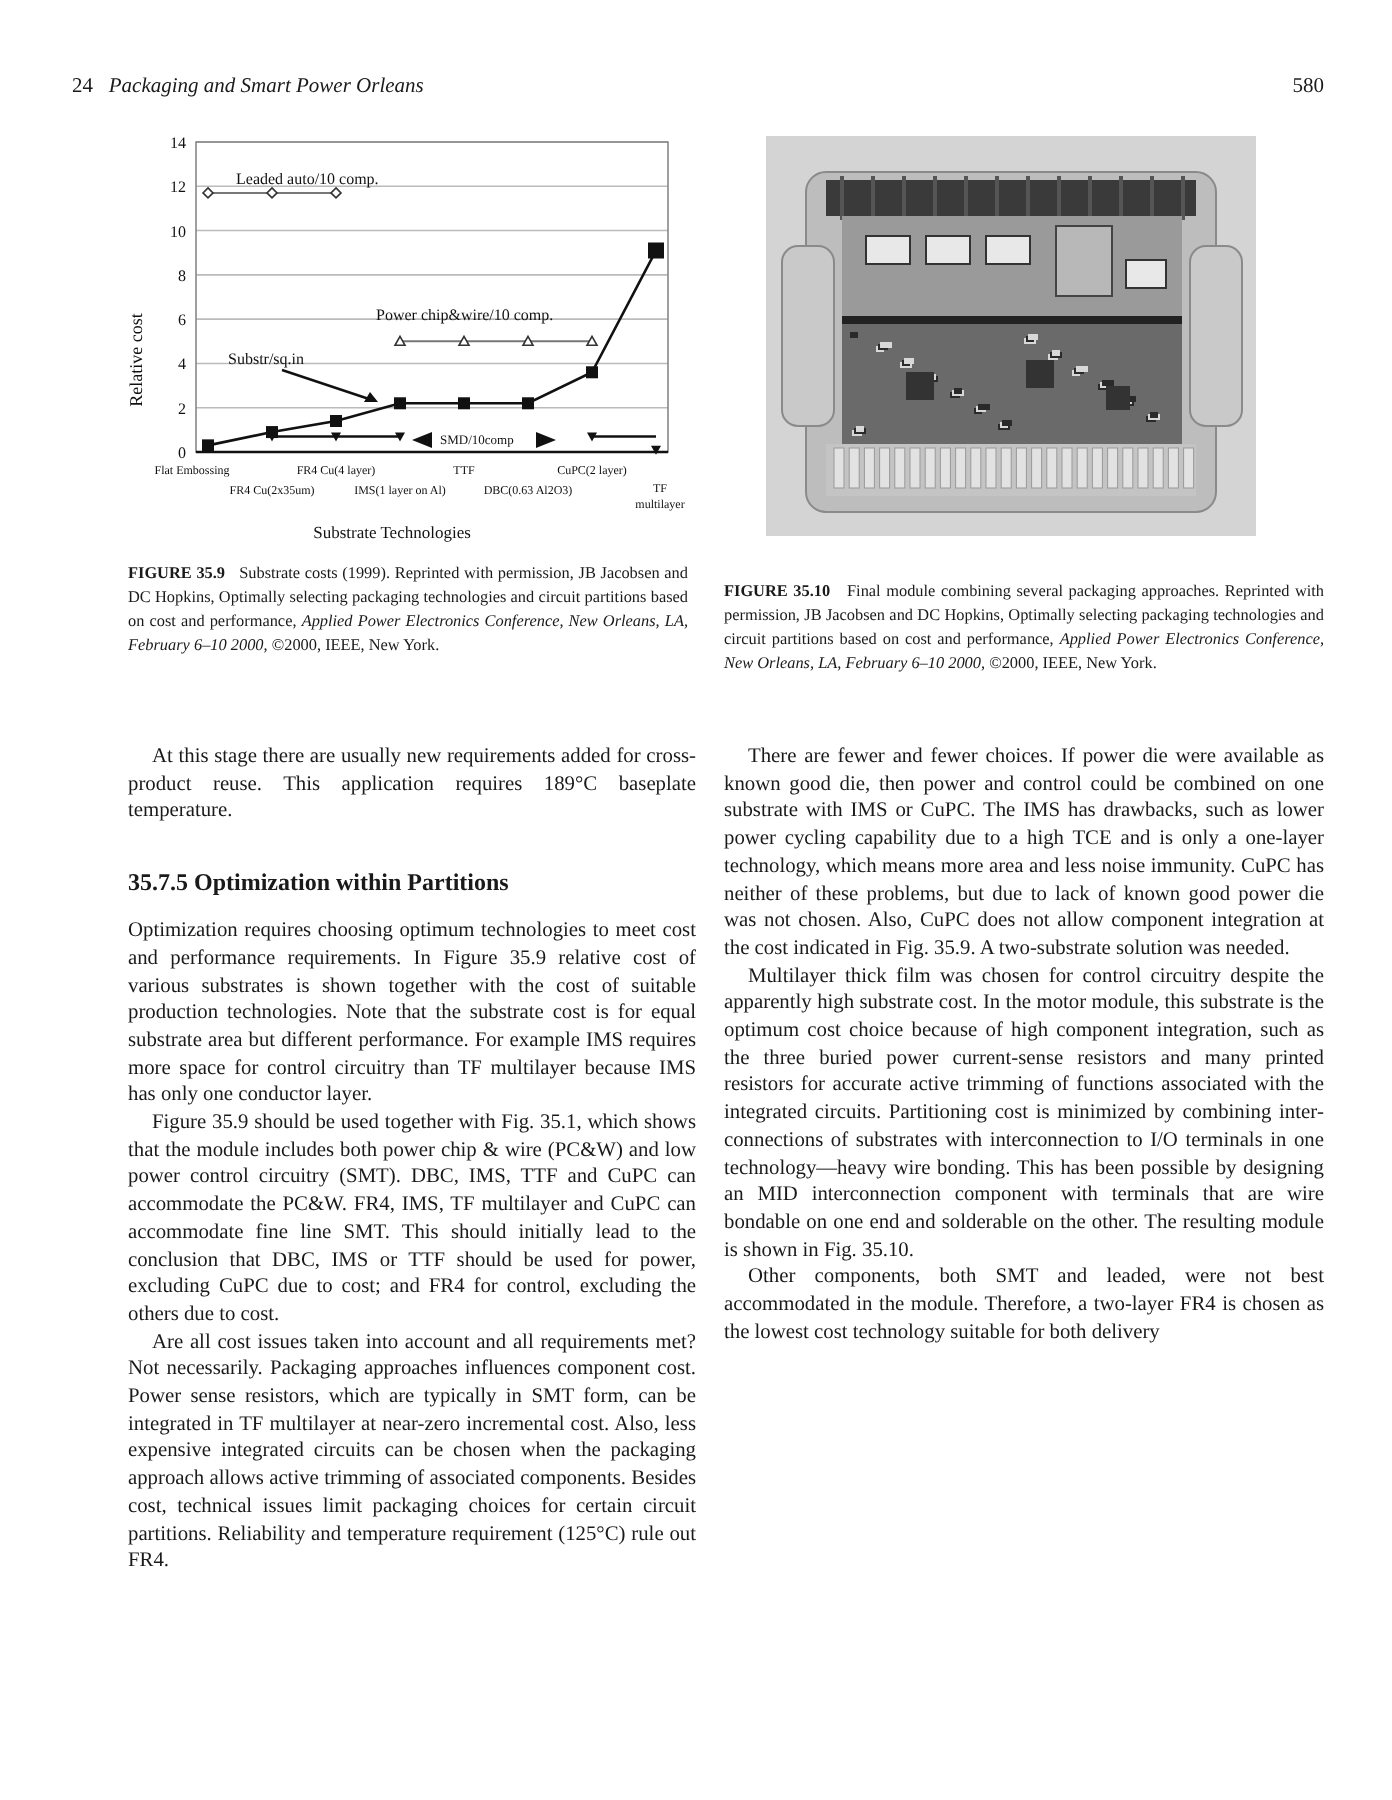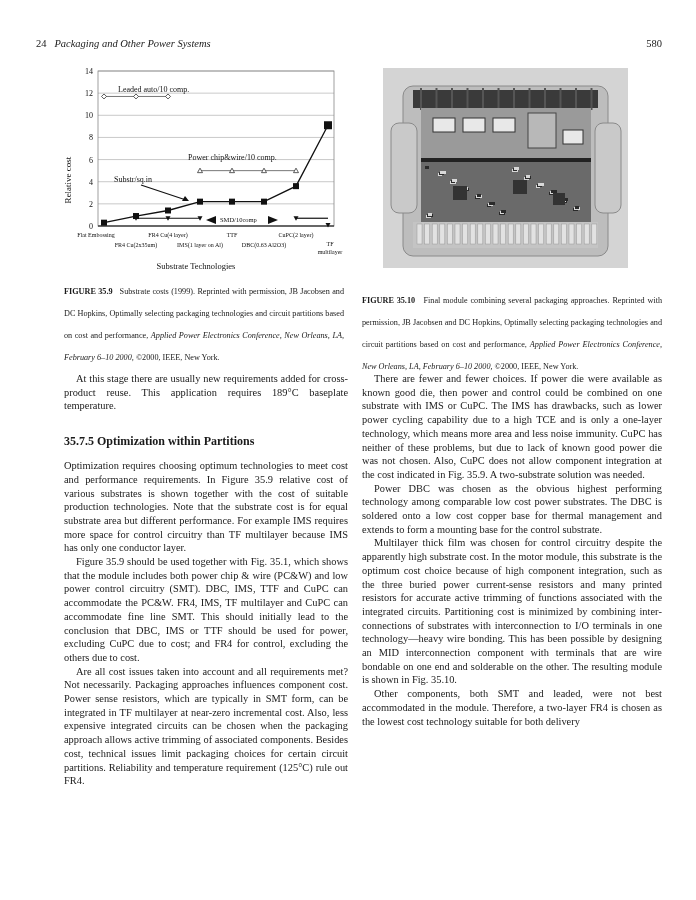--- a/index.html
+++ b/index.html
@@ -6,21 +6,21 @@
   body { width: 696px; height: 900px; position: relative; overflow: hidden;
          font-family: "Liberation Serif", "DejaVu Serif", serif; color: #1a1a1a; }
   .running-head { position: absolute; top: 38px; left: 36px; width: 626px; height: 14px;
                   font-size: 10.5px; }
   .running-head .chap { font-style: italic; }
   .running-head .pno { position: absolute; right: 0; top: 0; }
 
   #chart { position: absolute; left: 56px; top: 62px; width: 290px; height: 215px; }
   #chart svg text { font-family: "Liberation Serif", "DejaVu Serif", serif; fill: #111; }
 
-  .caption { position: absolute; font-size: 8.2px; line-height: 22px; text-align: justify; }
+  .caption { position: absolute; font-size: 8.2px; line-height: 12px; text-align: justify; }
   .caption b { font-weight: bold; }
   .caption .it { font-style: italic; }
   #cap1 { left: 64px; top: 281px; width: 280px; }
   #cap2 { left: 362px; top: 290px; width: 300px; }
 
   #photo { position: absolute; left: 383px; top: 68px; width: 245px; height: 200px;
            background: #cfcfcf; }
 
   .col { position: absolute; top: 372px; font-size: 10.4px; line-height: 13.7px;
          text-align: justify; hyphens: manual; }
@@ -28,21 +28,21 @@
   #colR { left: 362px; width: 300px; }
   .col p { margin: 0; text-indent: 12px; }
   .col p.noindent { text-indent: 0; }
   .col h2 { font-size: 12px; font-weight: bold; margin: 20px 0 10px 0; line-height: 16px; }
 </style>
 </head>
 <body>
 
 <div class="running-head">
   <span>24</span>&nbsp;&nbsp;
-  <span class="chap">Packaging and Other Power Systems</span>
+  <span class="chap">Packaging and Smart Power Orleans</span>
   <span class="pno">580</span>
 </div>
 
 <div id="chart">
   <svg id="chart-svg" width="290" height="215">
     <g id="grid">
         <line x1="42" x2="278" y1="164" y2="164" stroke="#bbb" stroke-width="0.8"></line>
         <line x1="42" x2="278" y1="141.85714285714286" y2="141.85714285714286" stroke="#bbb" stroke-width="0.8"></line>
         <line x1="42" x2="278" y1="119.71428571428572" y2="119.71428571428572" stroke="#bbb" stroke-width="0.8"></line>
         <line x1="42" x2="278" y1="97.57142857142857" y2="97.57142857142857" stroke="#bbb" stroke-width="0.8"></line>
@@ -245,16 +245,15 @@
 <div id="colL" class="col">
   <p>At this stage there are usually new requirements added for cross-product reuse. This application requires 189°C baseplate temperature.</p>
   <h2>35.7.5  Optimization within Partitions</h2>
   <p class="noindent">Optimization requires choosing optimum technologies to meet cost and performance requirements. In Figure 35.9 relative cost of various substrates is shown together with the cost of suitable production technologies. Note that the substrate cost is for equal substrate area but different perfor­mance. For example IMS requires more space for control circuitry than TF multilayer because IMS has only one conductor layer.</p>
   <p>Figure 35.9 should be used together with Fig. 35.1, which shows that the module includes both power chip &amp; wire (PC&amp;W) and low power control circuitry (SMT). DBC, IMS, TTF and CuPC can accommodate the PC&amp;W. FR4, IMS, TF multilayer and CuPC can accommodate fine line SMT. This should initially lead to the conclusion that DBC, IMS or TTF should be used for power, excluding CuPC due to cost; and FR4 for control, excluding the others due to cost.</p>
   <p>Are all cost issues taken into account and all requirements met? Not necessarily. Packaging approaches influences compo­nent cost. Power sense resistors, which are typically in SMT form, can be integrated in TF multilayer at near-zero incre­mental cost. Also, less expensive integrated circuits can be chosen when the packaging approach allows active trimming of associated components. Besides cost, technical issues limit packaging choices for certain circuit partitions. Reliability and temperature requirement (125°C) rule out FR4.</p>
 </div>
 
 <div id="colR" class="col">
   <p>There are fewer and fewer choices. If power die were available as known good die, then power and control could be combined on one substrate with IMS or CuPC. The IMS has drawbacks, such as lower power cycling capability due to a high TCE and is only a one-layer technology, which means more area and less noise immunity. CuPC has neither of these problems, but due to lack of known good power die was not chosen. Also, CuPC does not allow component integration at the cost indicated in Fig. 35.9. A two-substrate solution was needed.</p>
-  <p>Power DBC was chosen as the obvious highest performing technology among comparable low cost power substrates. The DBC is soldered onto a low cost copper base for thermal management and extends to form a mounting base for the control substrate.</p>
   <p>Multilayer thick film was chosen for control circuitry despite the apparently high substrate cost. In the motor module, this substrate is the optimum cost choice because of high component integration, such as the three buried power current-sense resistors and many printed resistors for accurate active trimming of functions associated with the integrated circuits. Partitioning cost is minimized by combining inter­connections of substrates with interconnection to I/O term­inals in one technology—heavy wire bonding. This has been possible by designing an MID interconnection component with terminals that are wire bondable on one end and solderable on the other. The resulting module is shown in Fig. 35.10.</p>
   <p>Other components, both SMT and leaded, were not best accommodated in the module. Therefore, a two-layer FR4 is chosen as the lowest cost technology suitable for both delivery</p>
 </div>
 
 </body></html>

